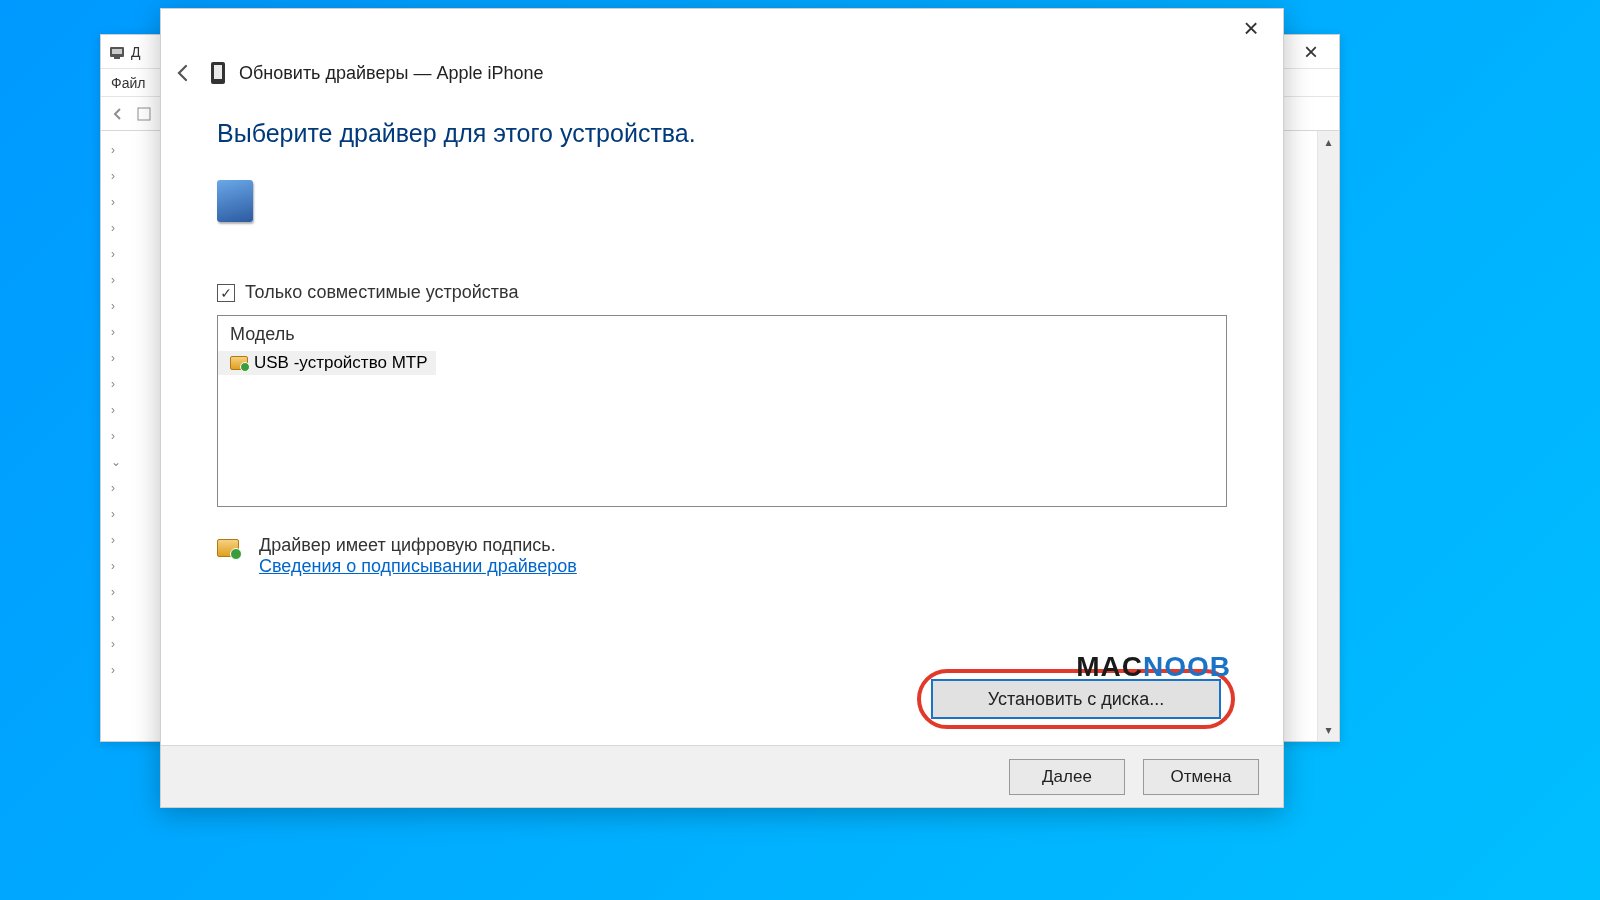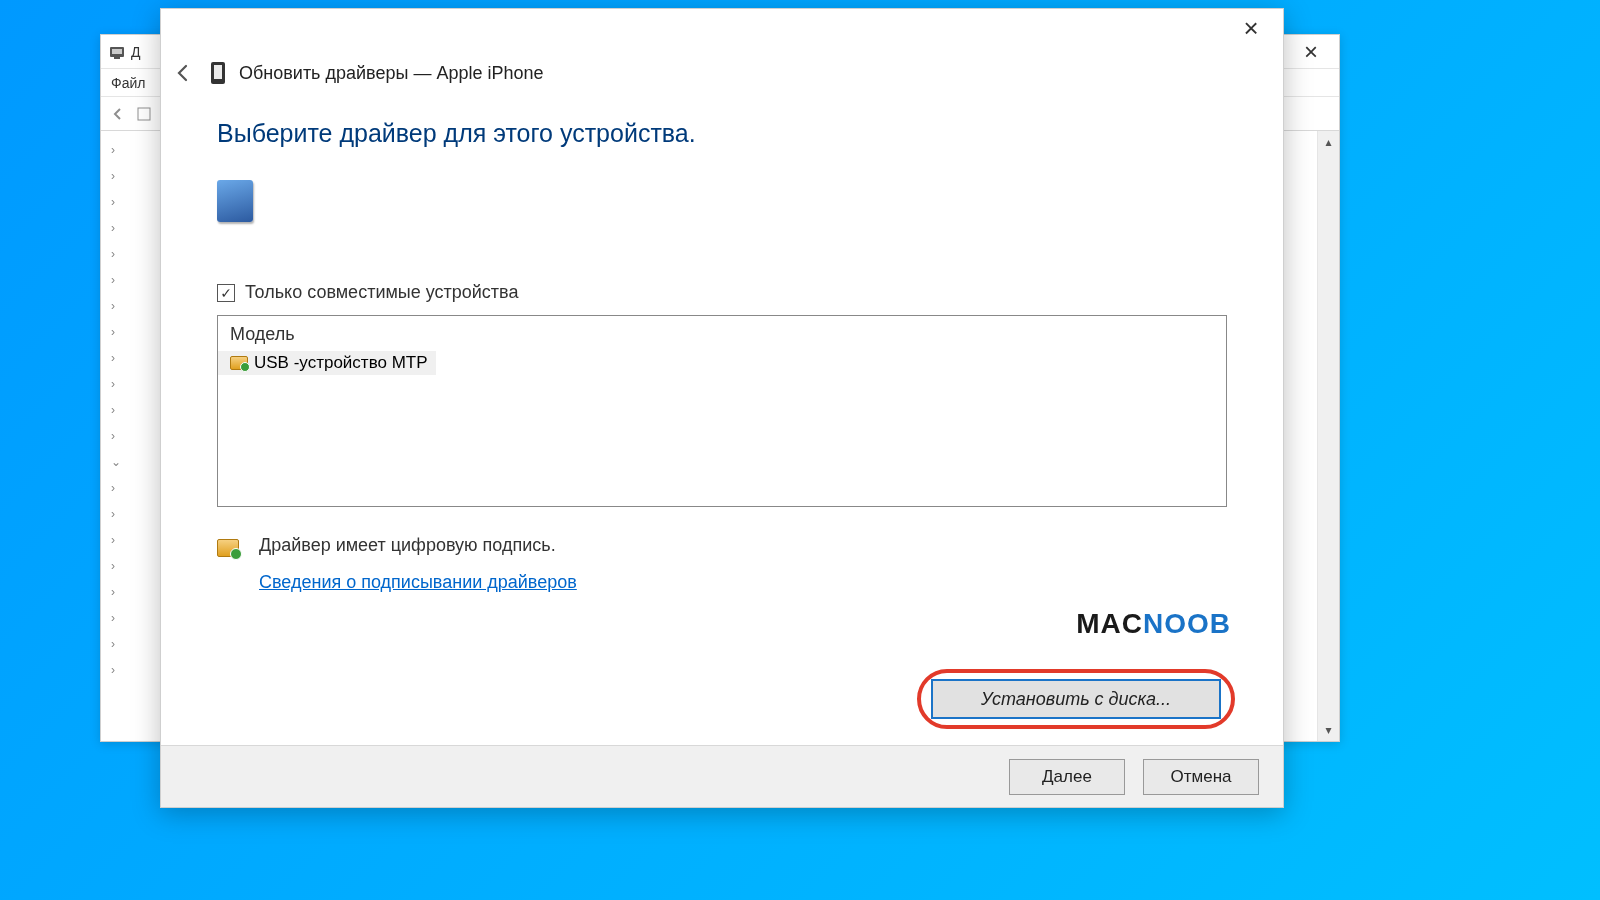--- a/index.html
+++ b/index.html
@@ -70,33 +70,33 @@
 
   .listbox { border: 1px solid #888; height: 192px; background: #fff; }
   .listbox-header { font-size: 18px; color: #333; padding: 8px 12px 6px 12px; }
   .list-item { display: inline-flex; align-items: center; gap: 6px; padding: 2px 8px 2px 12px; background: #f0f0f0; font-size: 17px; }
   .mtp-icon { width: 18px; height: 14px; background: linear-gradient(#f6d080,#e0a020); border:1px solid #b07a10; border-radius:2px; position:relative; }
   .mtp-icon::after{ content:''; position:absolute; right:-3px; bottom:-3px; width:8px; height:8px; background:#3a9d3a; border-radius:50%; border:1px solid #fff;}
 
   .sign-row { display: flex; align-items: flex-start; gap: 20px; margin-top: 28px; }
   .sign-icon { width: 22px; height: 18px; background: linear-gradient(#f6d080,#e0a020); border:1px solid #b07a10; border-radius:2px; position:relative; margin-top:4px;}
   .sign-icon::after{ content:''; position:absolute; right:-4px; bottom:-4px; width:10px; height:10px; background:#3a9d3a; border-radius:50%; border:1px solid #fff;}
-  .sign-text-col { display:flex; flex-direction:column; gap: 16px; justify-content: flex-end; }
+  .sign-text-col { display:flex; flex-direction:column; gap: 0; justify-content: flex-end; }
   .sign-text { font-size: 18px; color: #333; }
   .sign-link { font-size: 18px; color: #0066cc; text-decoration: underline; cursor: pointer; }
 
-  .install-wrap { position: absolute; right: 48px; top: 576px; font-style: italic; }
+  .install-wrap { position: absolute; right: 48px; top: 576px; }
   .install-hl { border: 4px solid #e23a2a; border-radius: 34px; padding: 6px 10px; display:inline-block; }
   .install-btn { width: 290px; height: 40px; background: #e1e1e1; border: 2px solid #1a73c7; font-size: 18px; color: #222; text-align:center; line-height: 36px; }
 
   .watermark { position: absolute; right: 52px; bottom: 62px; font-size: 28px; font-weight: 800; letter-spacing: 1px; }
   .watermark .m1 { color: #1a1a1a; }
   .watermark .m2 { color: #1a73c7; }
 
-  .dlg-footer { height: 62px; border-top: 1px solid #d8d8d8; background: #f0f0f0; display: flex; justify-content:flex-end; align-items:center; padding: 0 24px; gap: 18px; margin-top: 43px; }
+  .dlg-footer { height: 62px; border-top: 1px solid #d8d8d8; background: #f0f0f0; display: flex; justify-content:flex-end; align-items:center; padding: 0 24px; gap: 18px; }
   .footer-btn { width: 116px; height: 36px; border: 1px solid #999; background: #e9e9e9; text-align:center; line-height: 34px; font-size: 17px; color:#222; }
 </style>
 </head>
 <body>
 
 <div class="back-window">
   <div class="back-titlebar">
     <svg class="dm-icon" viewBox="0 0 16 16">
         <rect x="1" y="3" width="14" height="10" fill="#555" rx="1"></rect>
         <rect x="3" y="5" width="10" height="5" fill="#ccc"></rect>

